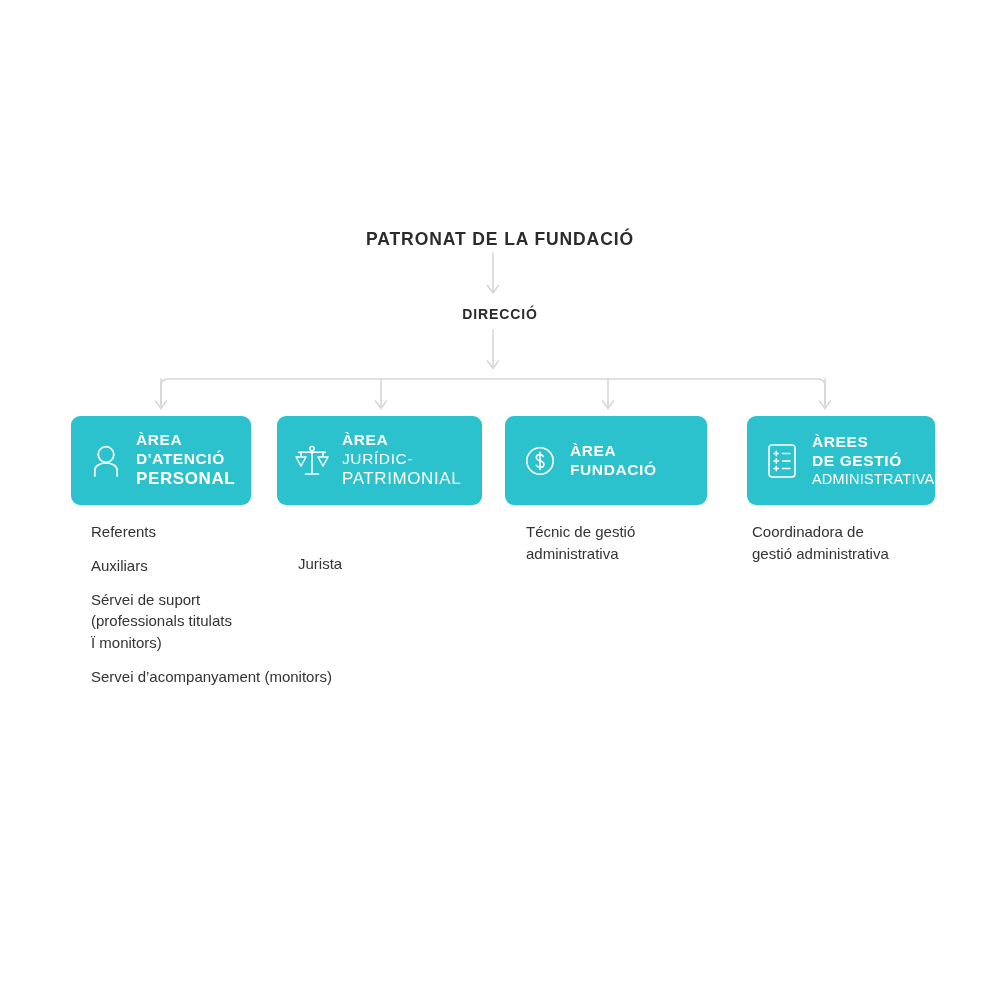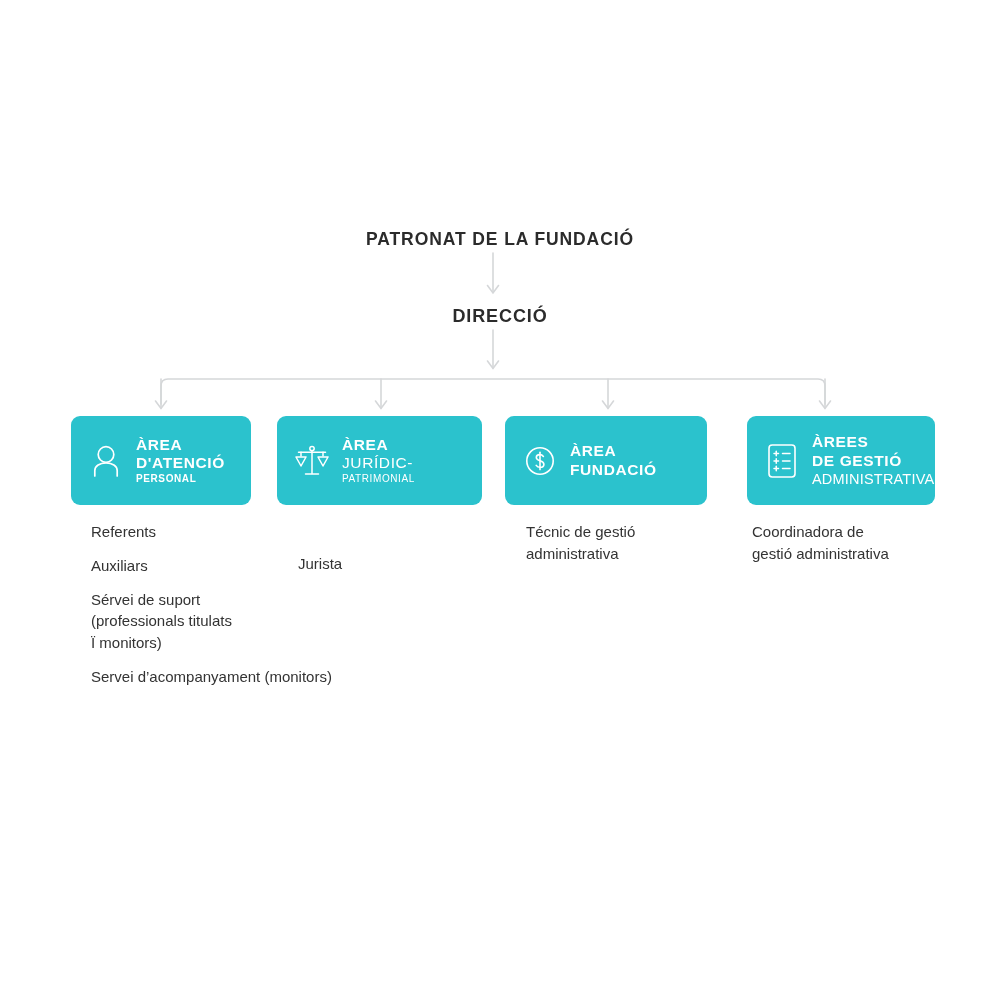--- a/index.html
+++ b/index.html
@@ -31,21 +31,21 @@
     color: #2b2b2b;
     font-weight: bold;
     letter-spacing: 0.9px;
   }
   #patronat-title {
     top: 229px;
     font-size: 17.5px;
   }
   #direccio-title {
     top: 306px;
-    font-size: 18px;
+    font-size: 14px;
   }
 
   
   #connectors {
     position: absolute;
     left: 0;
     top: 0;
     width: 998px;
     height: 992px;
     pointer-events: none;
@@ -91,21 +91,21 @@
     font-size: 15.5px;
     font-weight: bold;
   }
   .area-label .l2 {
     display: block;
     font-size: 15.5px;
     font-weight: bold;
   }
   .area-label .l3 {
     display: block;
-    font-size: 10px;
+    font-size: 17px;
     font-weight: bold;
   }
   
   .area-label.light-2 .l2,
   .area-label.light-2 .l3 {
     font-weight: normal;
   }
   .area-label.light-3 .l3 {
     font-weight: normal;
     font-size: 14.5px;

